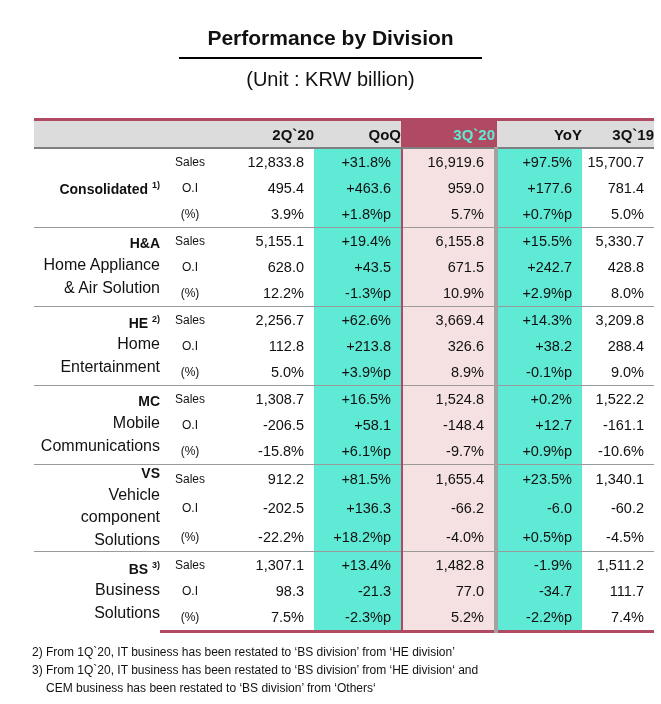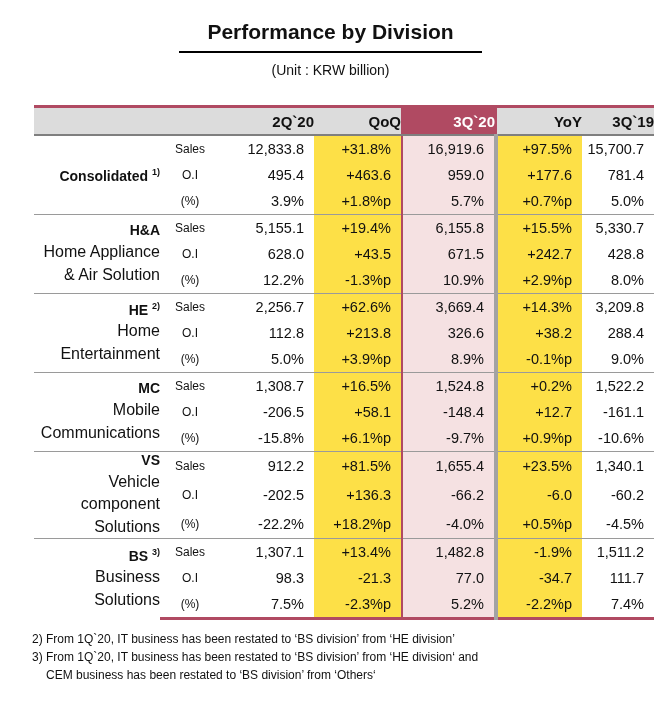--- a/index.html
+++ b/index.html
@@ -2,58 +2,58 @@
 <html><head>
 <meta charset="utf-8">
 <style>
   html,body{margin:0;padding:0;background:#ffffff;}
   body{
     width:661px;height:704px;
     font-family:"Liberation Sans","DejaVu Sans",sans-serif;
     color:#111;
     overflow:hidden;
   }
-  .page{padding-top:20px;}
+  .page{padding-top:26px;}
   .title-wrap{text-align:center;}
   .page-title{
     display:inline-block;
     font-size:21px;font-weight:bold;letter-spacing:0;
     padding:0 28px 7px 28px;
     border-bottom:2px solid #000;
   }
   .unit-label{
-    text-align:center;font-size:14px;margin-top:9px;
+    text-align:center;font-size:20px;margin-top:9px;
   }
   table.perf{
     border-collapse:collapse;table-layout:fixed;
     width:620px;margin:27px 0 0 34px;
   }
   col.c-div{width:126px;} col.c-met{width:60px;}
   col.c-q2{width:94px;} col.c-qoq{width:88px;}
   col.c-q3{width:94px;} col.c-yoy{width:86px;} col.c-q19{width:72px;}
   thead th{
     background:#dcdcdc;
     height:26px;
     font-size:15px;font-weight:bold;
     border-top:3px solid #b04a62;
     border-bottom:2px solid #7f7f7f;
     padding:0;
     text-align:right;
   }
   thead th.hl{
-    background:#b04a62;color:#ffffff;
+    background:#b04a62;color:#5eead4;
     border-left:2px solid #b04a62;border-right:2px solid #b04a62;
   }
   tbody td{
     height:26px;padding:0;
     font-size:14.5px;
     vertical-align:middle;
   }
   td.val{text-align:right;padding-right:10px;white-space:nowrap;}
-  td.shade{background:#fde047;}
+  td.shade{background:#5eead4;}
   td.hl{
     background:#f5e1e2;
     border-left:2px solid #b04a62;border-right:4px solid #a3a3a3;
   }
   td.metric{text-align:center;font-size:12px;}
   td.division{text-align:right;vertical-align:middle;}
   .div-name{font-size:14px;font-weight:bold;}
   .div-name sup{font-size:9px;font-weight:bold;}
   .div-sub{font-size:16px;line-height:1.4;margin-top:3px;}
   tr.group-start td{border-top:1px solid #9a9a9a;}

